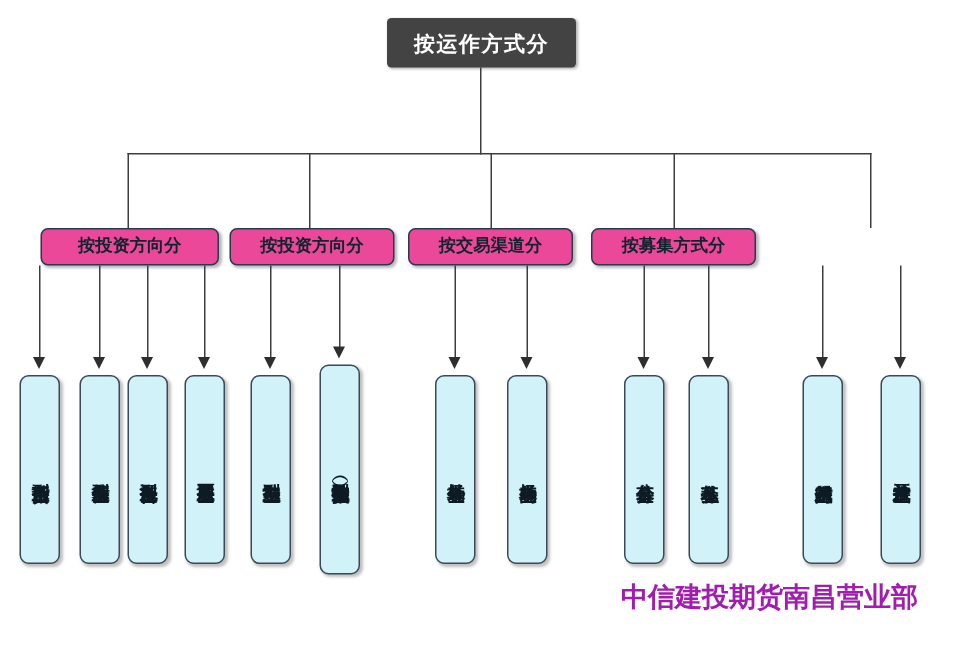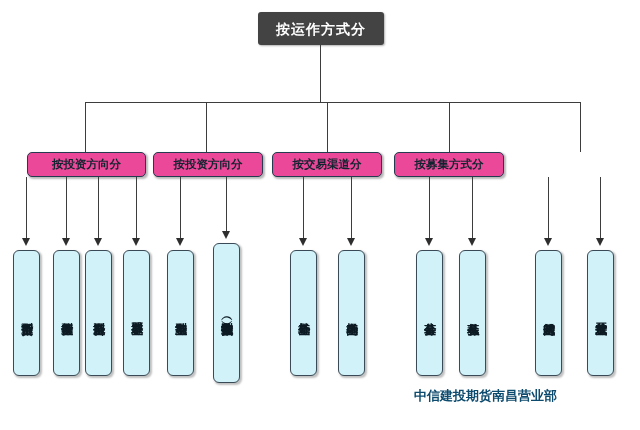--- a/index.html
+++ b/index.html
@@ -101,22 +101,22 @@
     border-left: 4.5px solid transparent;
     border-right: 4.5px solid transparent;
     border-top: 8px solid #2e2e2e;
   }
 
   
   .footer-text {
     position: absolute;
     left: 414px;
     top: 389px;
-    color: #0c4a6e;
-    font-size: 13px;
+    color: #a21caf;
+    font-size: 18px;
     font-weight: bold;
     white-space: nowrap;
     line-height: 1;
   }
 </style>
 </head>
 <body>
 
 <div id="canvas">
 

